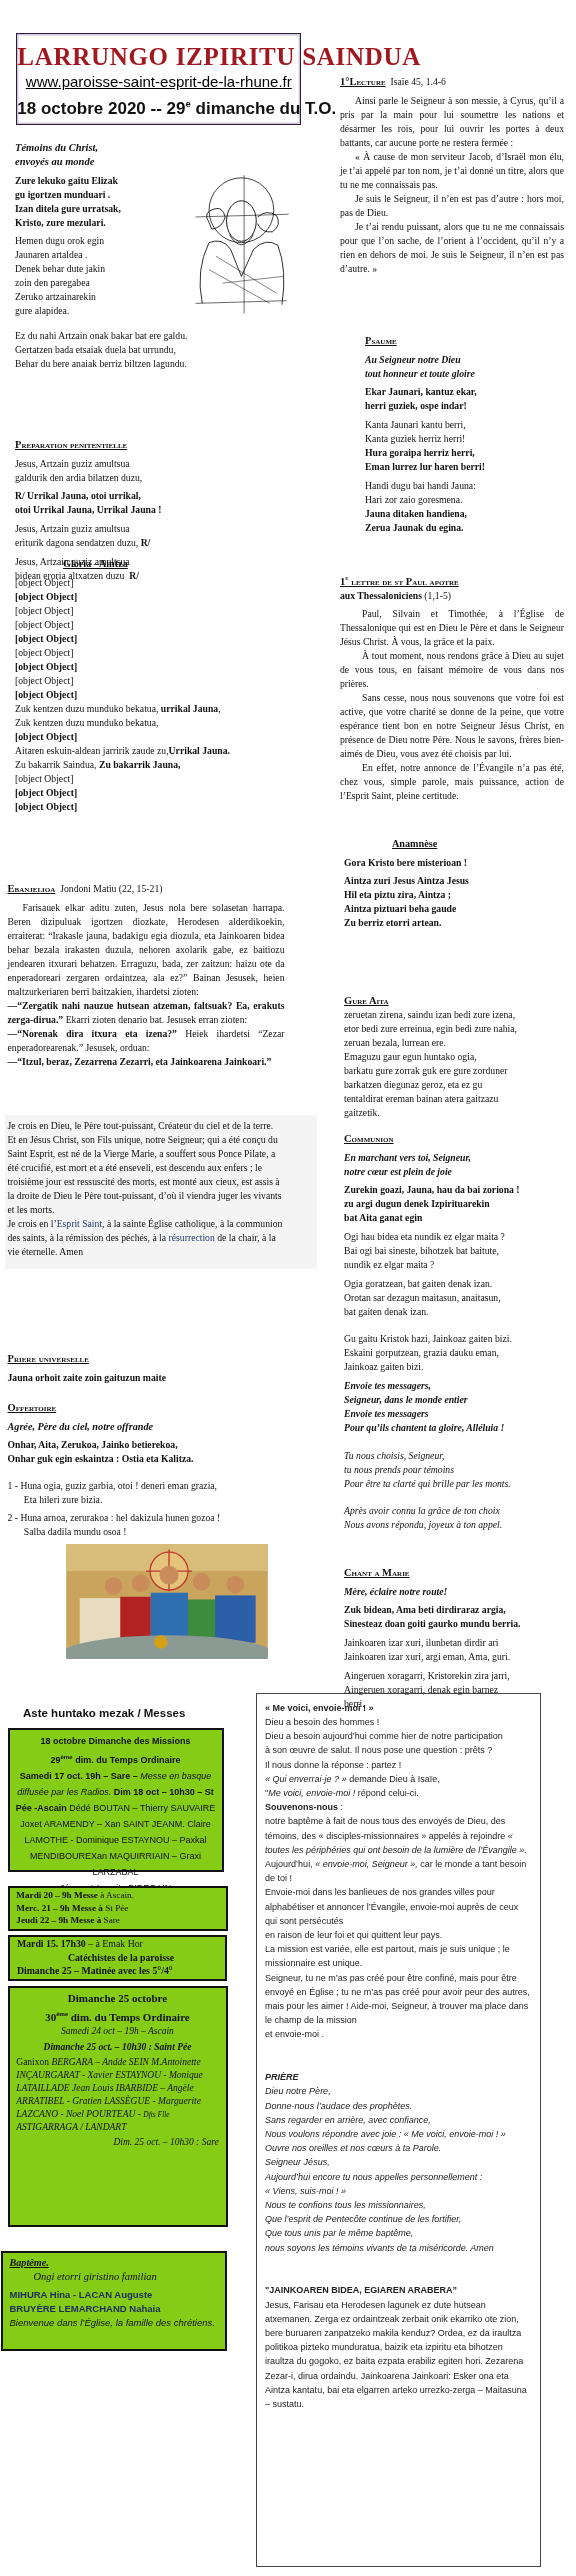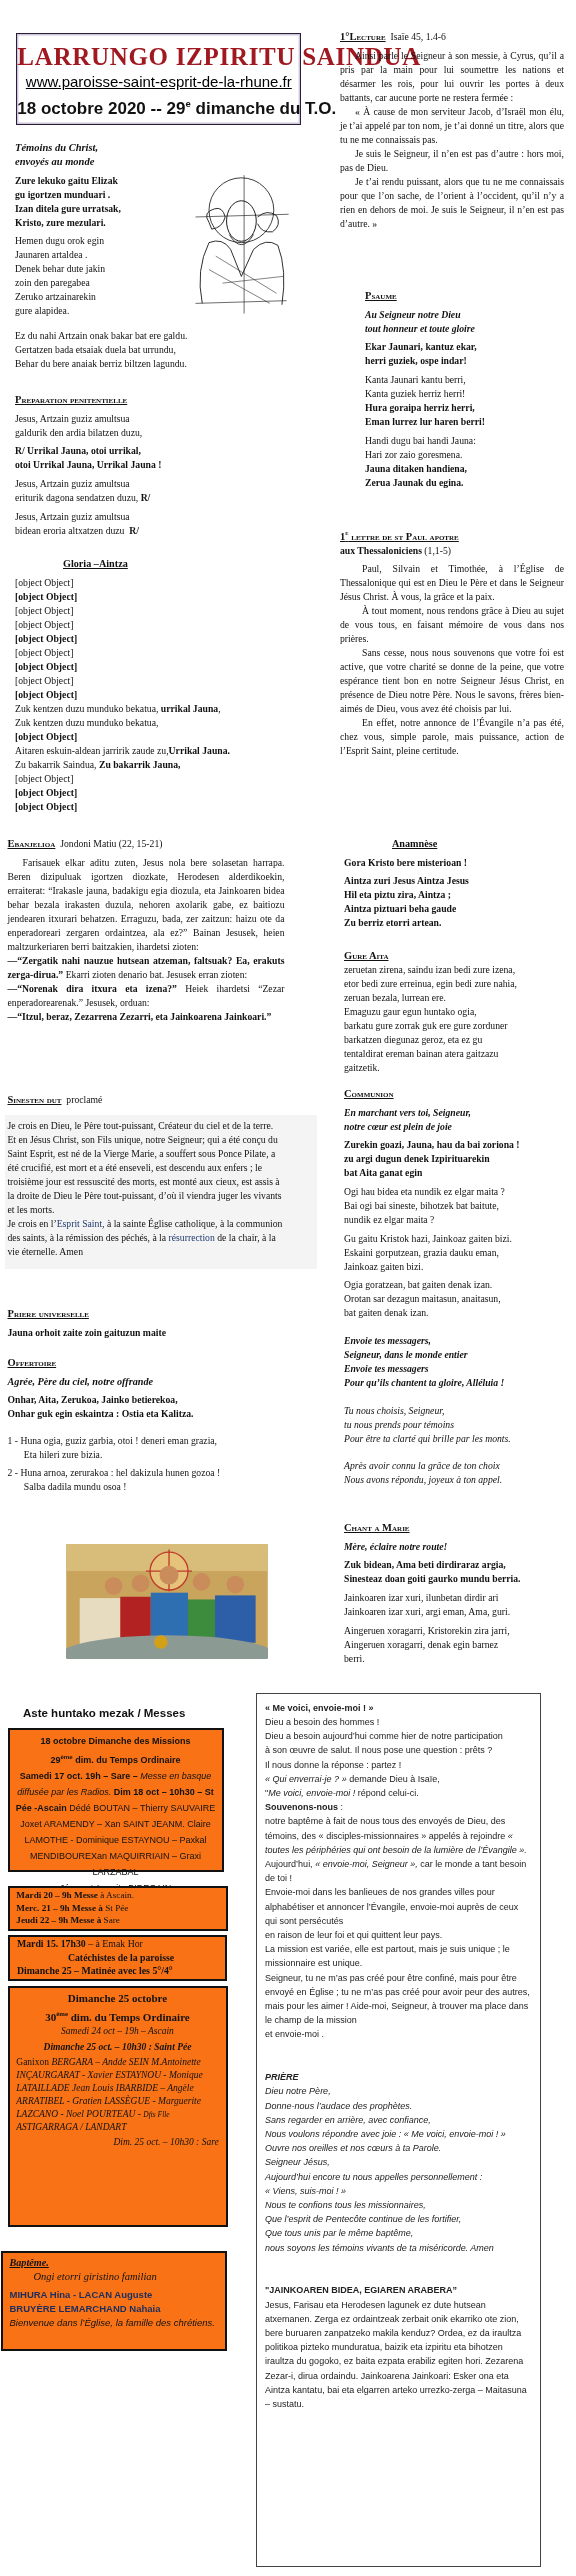--- a/index.html
+++ b/index.html
@@ -3,33 +3,33 @@
 <meta charset="utf-8">
 <style>
   * { box-sizing: border-box; margin: 0; padding: 0; }
   html, body { width: 576px; background: #ffffff; }
   body { position: relative; height: 2576px; font-family: "Liberation Serif", serif; color: #111; font-size: 9.7px; line-height: 14px; overflow: hidden; }
   .banner { position: absolute; left: 16.3px; top: 33px; width: 285px; height: 92px; border: 1.4px solid #2a1c3a; box-shadow: 0 0 0 1.4px #cdc6d8 inset; background: #fff; text-align: center; }
   .banner .t1 { font-family: "Liberation Serif", serif; font-weight: bold; color: #a01820; font-size: 25px; line-height: 31px; margin-top: 6.8px; letter-spacing: 0.7px; white-space: nowrap; }
   .banner .t2 { font-family: "Liberation Sans", sans-serif; color: #000000; font-size: 15px; line-height: 20.3px; white-space: nowrap; text-decoration: underline; }
   .banner .t3 { font-family: "Liberation Sans", sans-serif; font-weight: bold; color: #111; font-size: 17px; line-height: 23px; white-space: nowrap; }
   .banner sup { font-size: 9.5px; }
-  .h { font-weight: bold; text-decoration: underline; font-variant: small-caps; font-size: 10.5px; display: inline-block; }
+  .h { font-weight: bold; text-decoration: underline; font-variant: small-caps; font-size: 10.5px; display: inline-block; margin-top: 45px; }
   .hn { font-weight: bold; text-decoration: underline; margin-left: 48px; }
   .b { font-weight: bold; }
   .i { font-style: italic; }
   .bi { font-weight: bold; font-style: italic; }
   .p { margin-bottom: 4.7px; }
   .j { text-align: justify; }
   .ind { text-indent: 15px; }
   .ind2 { text-indent: 22px; }
   .blk { position: absolute; }
   .shade { background: #f4f4f4; }
   .link { color: #1f3c6e; }
-  .box { position: absolute; border: 2.7px solid #111; background: #f97316; }
+  .box { position: absolute; border: 2.7px solid #111; background: #84cc16; }
   .sans { font-family: "Liberation Sans", sans-serif; }
   .img-jesus { position: absolute; left: 182px; top: 175px; width: 108px; height: 142px; }
   .img-supper { position: absolute; left: 66px; top: 1544px; width: 202px; height: 115px; border-radius: 1.4px; overflow: hidden; }
   .navy { color: #1b2d5e; }
   .msg-box { position: absolute; left: 256px; top: 1693px; width: 285px; height: 874px; border: 0.7px solid #444; padding: 6.8px 8.1px; font-family: "Liberation Sans", sans-serif; font-size: 9px; line-height: 14.2px; color: #222; }
 </style>
 </head>
 <body>
 
 <div class="banner">
@@ -243,29 +243,29 @@
   <div class="b p">
       <div>Zurekin goazi, Jauna, hau da bai zoriona !</div>
       <div>zu argi dugun denek Izpirituarekin</div>
       <div>bat Aita ganat egin</div>
     </div>
   <div class="p">
       <div>Ogi hau bidea eta nundik ez elgar maita ?</div>
       <div>Bai ogi bai sineste, bihotzek bat baitute,</div>
       <div>nundik ez elgar maita ?</div>
     </div>
-  <div class="p">
-      <div>Gu gaitu Kristok hazi, Jainkoaz gaiten bizi.</div>
-      <div>Eskaini gorputzean, grazia dauku eman,</div>
-      <div>Jainkoaz gaiten bizi.</div>
-    </div>
   <div class="p" style="margin-bottom:13.6px">
       <div>Ogia goratzean, bat gaiten denak izan.</div>
       <div>Orotan sar dezagun maitasun, anaitasun,</div>
       <div>bat gaiten denak izan.</div>
+    </div>
+  <div class="p">
+      <div>Gu gaitu Kristok hazi, Jainkoaz gaiten bizi.</div>
+      <div>Eskaini gorputzean, grazia dauku eman,</div>
+      <div>Jainkoaz gaiten bizi.</div>
     </div>
   <div class="bi" style="margin-bottom:13.6px">
       <div>Envoie tes messagers,</div>
       <div>Seigneur, dans le monde entier</div>
       <div>Envoie tes messagers</div>
       <div>Pour qu’ils chantent ta gloire, Alléluia !</div>
     </div>
   <div class="i" style="margin-bottom:13.6px">
       <div>Tu nous choisis, Seigneur,</div>
       <div>tu nous prends pour témoins</div>

